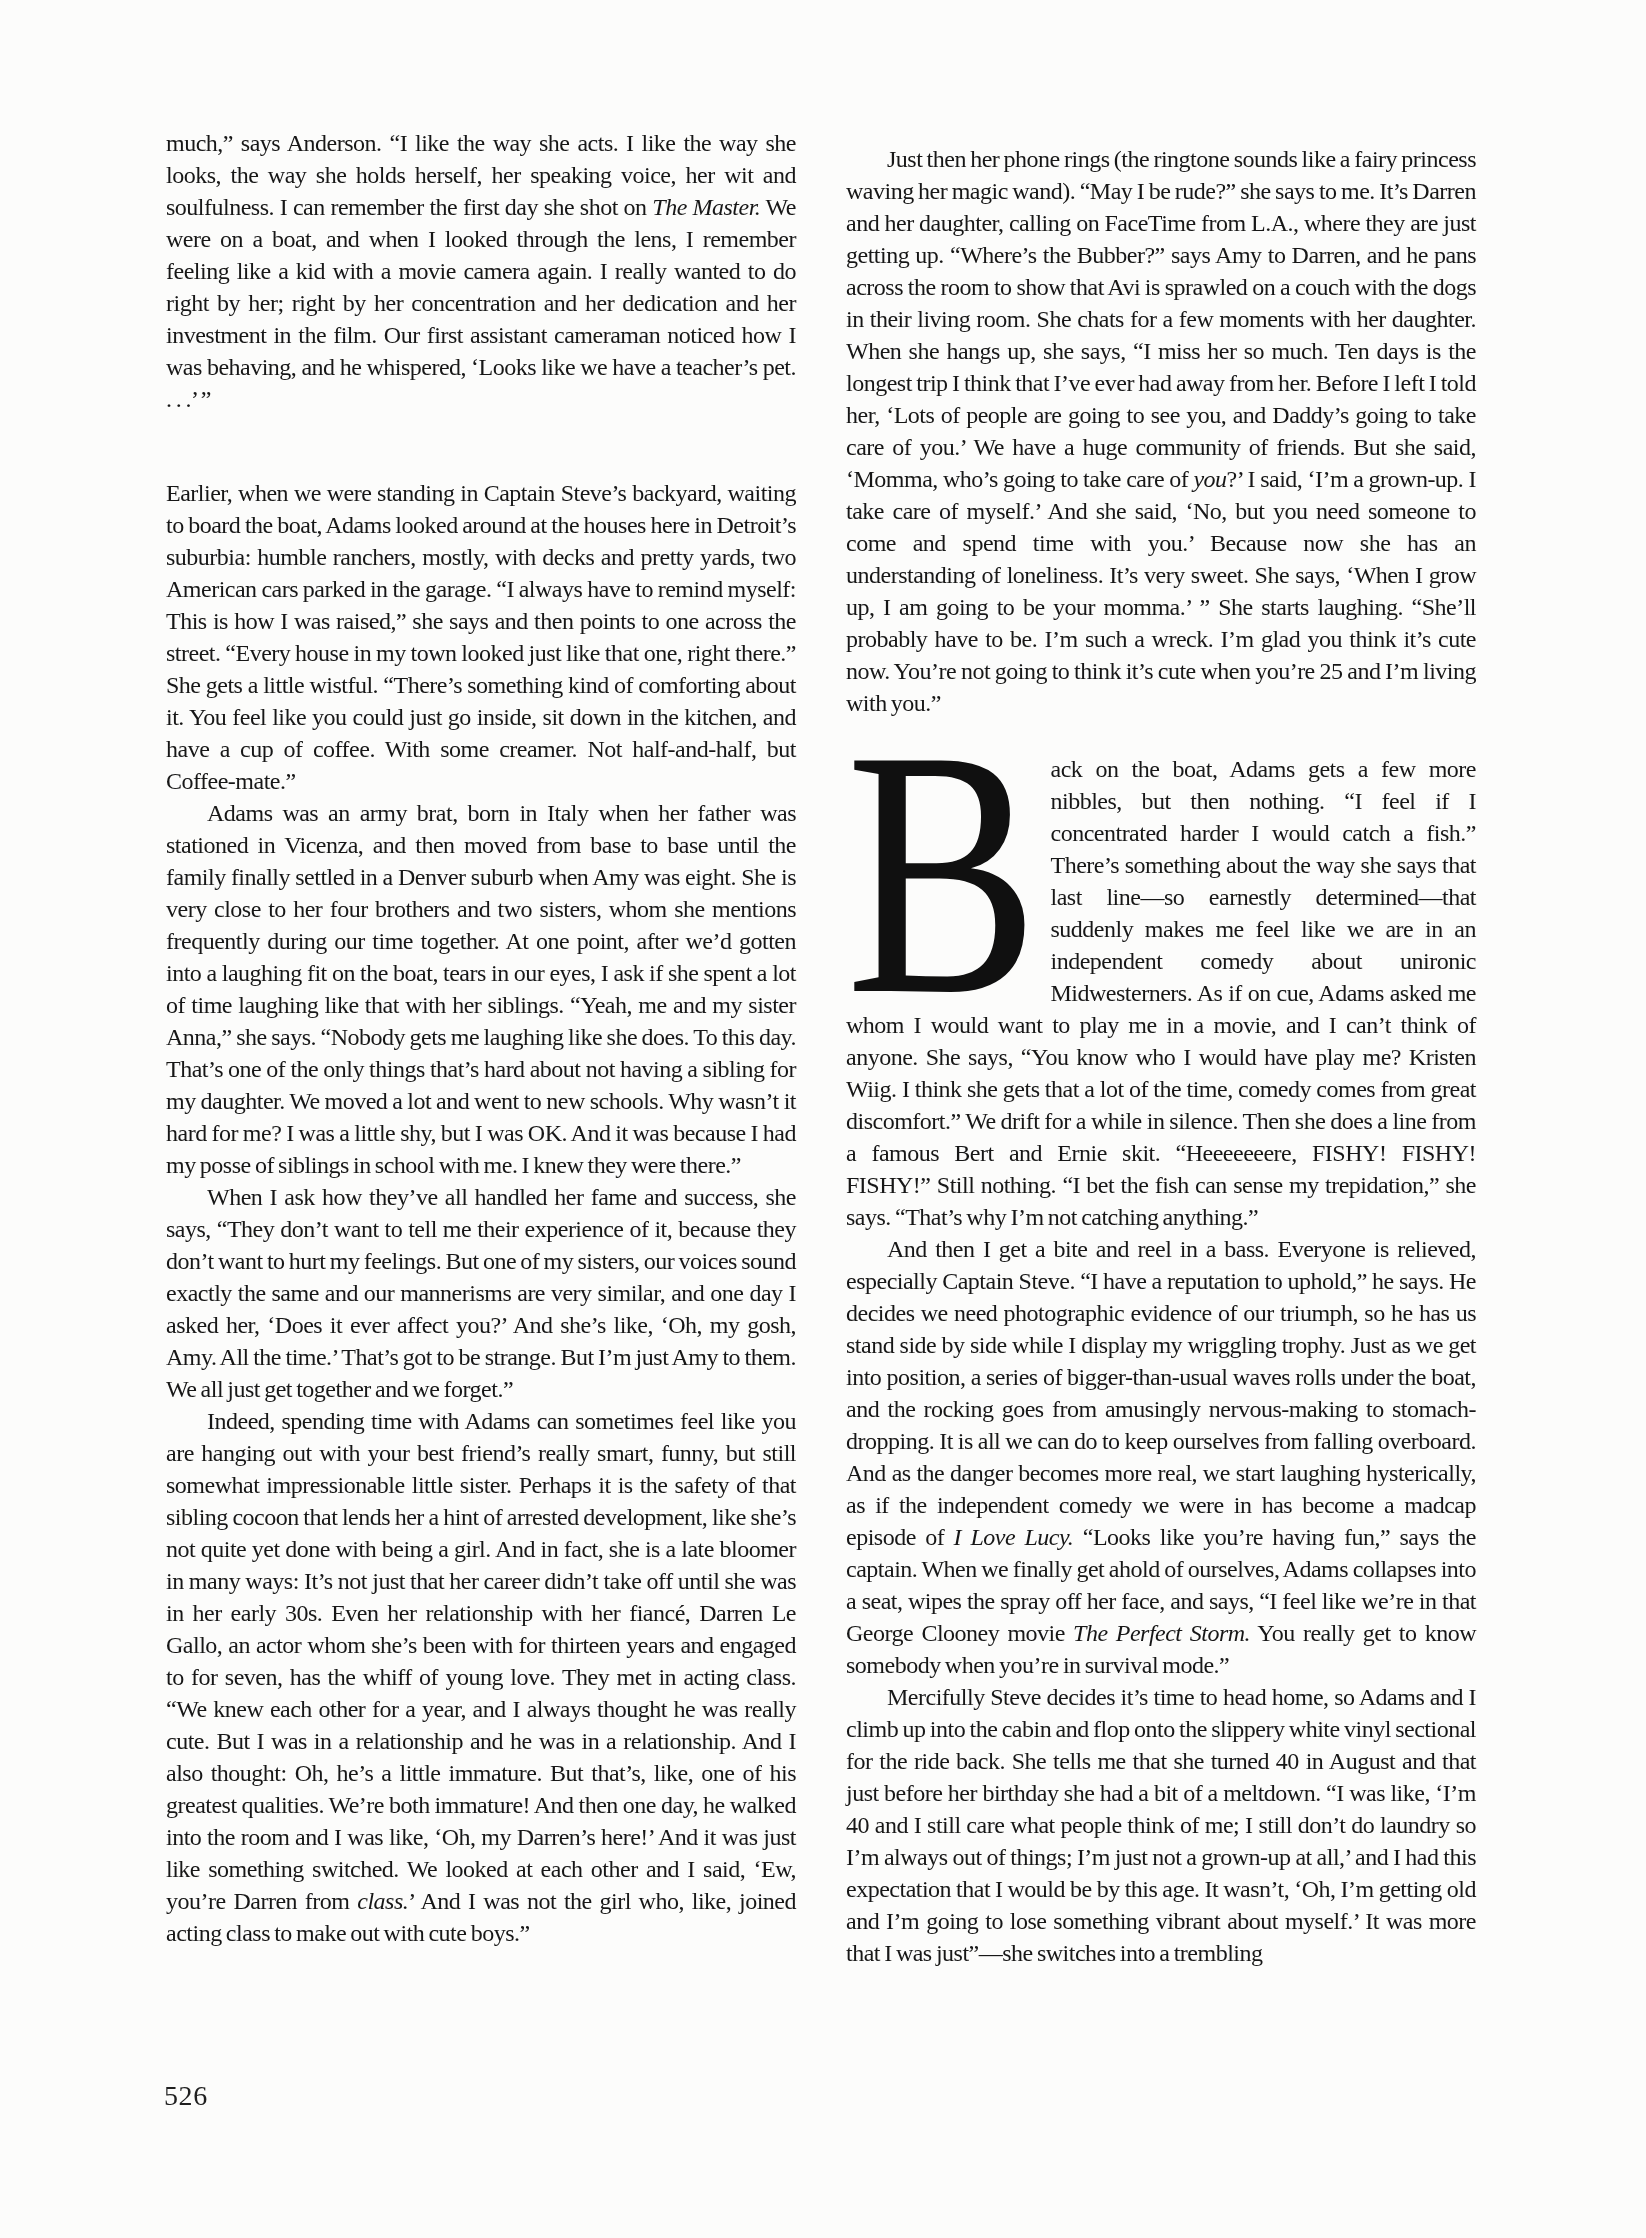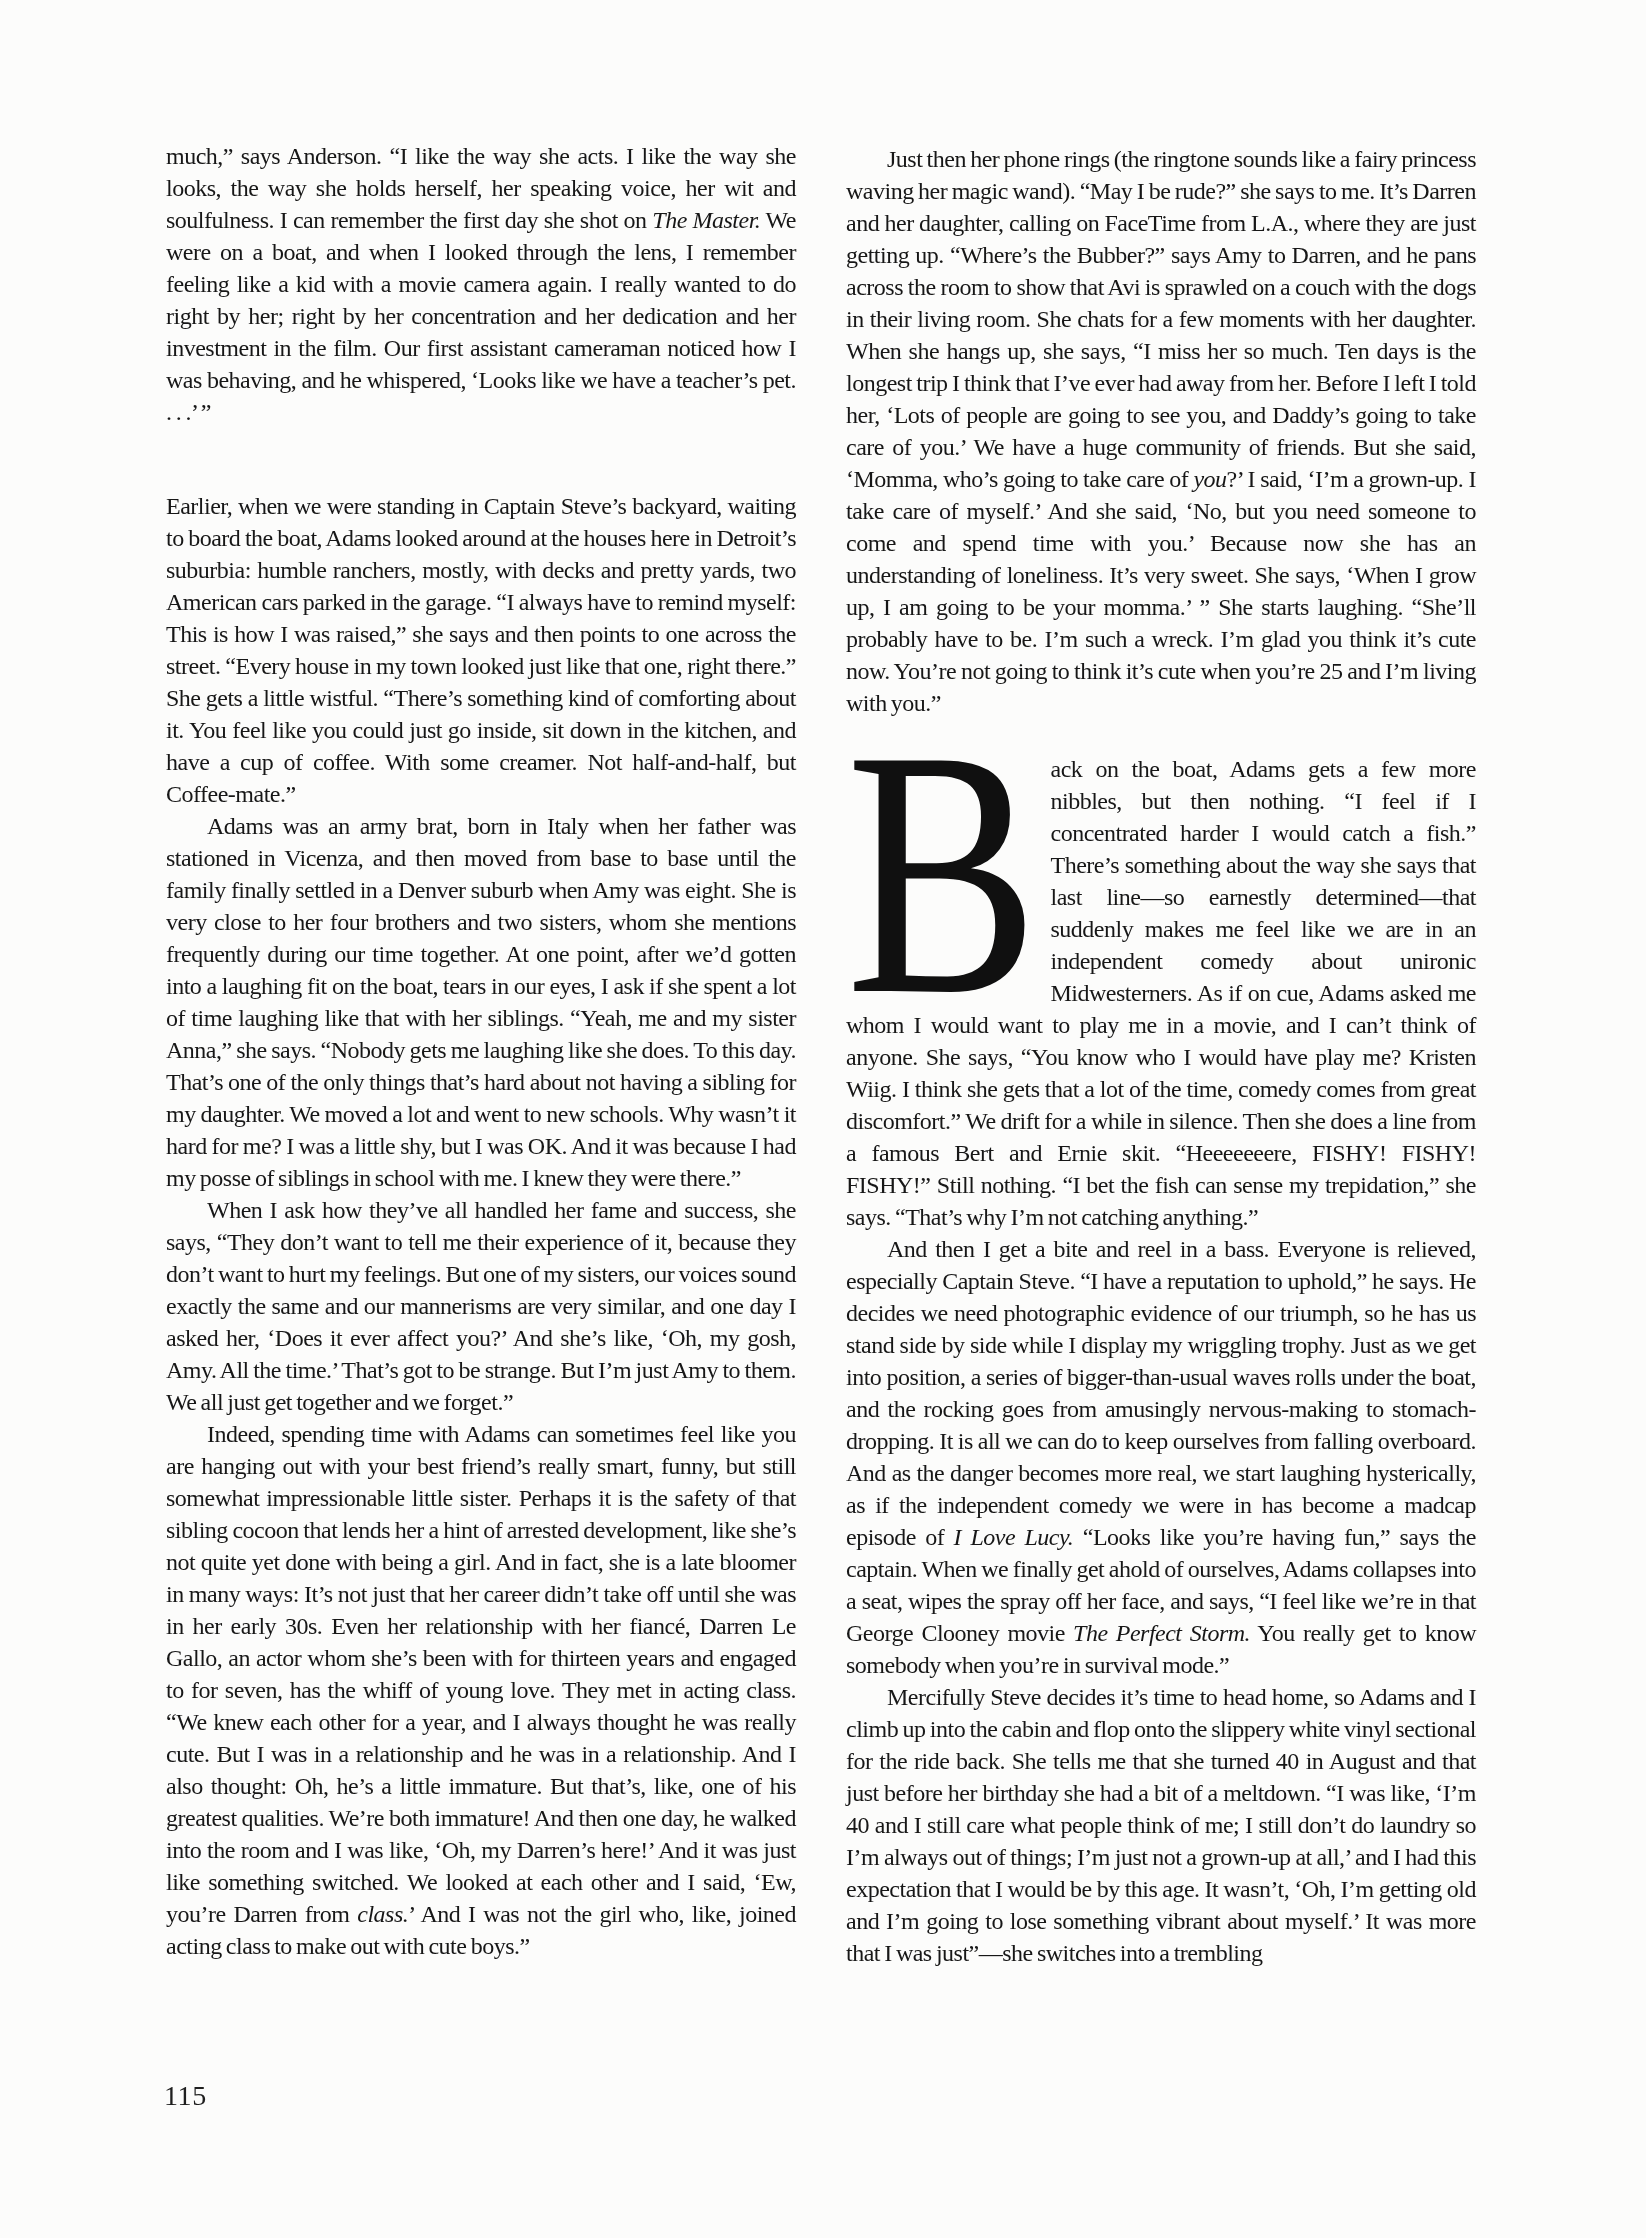--- a/index.html
+++ b/index.html
@@ -5,21 +5,21 @@
   html, body { margin: 0; padding: 0; }
   body {
     width: 1646px; height: 2239px;
     position: relative;
     background: #fcfcfb;
     overflow: hidden;
     font-family: "Liberation Serif", "DejaVu Serif", serif;
   }
   .page { position: absolute; inset: 0; }
   .column { position: absolute; top: 127px; width: 630px; }
-  .column-left  { left: 166px; margin-top: 13px; }
+  .column-left  { left: 166px; }
   .column-right { left: 846px; margin-top: 16px; }
   .para {
     margin: 0;
     font-size: 24px;
     line-height: 32px;
     letter-spacing: -0.5px;
     word-spacing: -1.3px;
     text-align: justify;
     color: #171717;
   }
@@ -63,15 +63,15 @@
       </section>
     <section class="column column-right">
         <p class="para indent"><span>Just then her phone rings (the ringtone sounds like a fairy princess waving her magic wand). “May I be rude?” she says to me. It’s Darren and her daughter, calling on FaceTime from L.A., where they are just getting up. “Where’s the Bubber?” says Amy to Darren, and he pans across the room to show that Avi is sprawled on a couch with the dogs in their living room. She chats for a few moments with her daughter. When she hangs up, she says, “I miss her so much. Ten days is the longest trip I think that I’ve ever had away from her. Before I left I told her, ‘Lots of people are going to see you, and Daddy’s going to take care of you.’ We have a huge community of friends. But she said, ‘Momma, who’s going to take care of </span><em>you</em><span>?’ I said, ‘I’m a grown-up. I take care of myself.’ And she said, ‘No, but you need someone to come and spend time with you.’ Because now she has an understanding of loneliness. It’s very sweet. She says, ‘When I grow up, I am going to be your momma.’ ” She starts laughing. “She’ll probably have to be. I’m such a wreck. I’m glad you think it’s cute now. You’re not going to think it’s cute when you’re 25 and I’m living with you.”</span></p>
         <p class="para drop"><span class="dropcap">
             <span>B</span>
           </span><span>ack on the boat, Adams gets a few more nibbles, but then nothing. “I feel if I concentrated harder I would catch a fish.” There’s something about the way she says that last line—so earnestly determined—that suddenly makes me feel like we are in an independent comedy about unironic Midwesterners. As if on cue, Adams asked me whom I would want to play me in a movie, and I can’t think of anyone. She says, “You know who I would have play me? Kristen Wiig. I think she gets that a lot of the time, comedy comes from great discomfort.” We drift for a while in silence. Then she does a line from a famous Bert and Ernie skit. “Heeeeeeere, FISHY! FISHY! FISHY!” Still nothing. “I bet the fish can sense my trepidation,” she says. “That’s why I’m not catching anything.”</span></p>
         <p class="para indent"><span>And then I get a bite and reel in a bass. Everyone is relieved, especially Captain Steve. “I have a reputation to uphold,” he says. He decides we need photographic evidence of our triumph, so he has us stand side by side while I display my wriggling trophy. Just as we get into position, a series of bigger-than-usual waves rolls under the boat, and the rocking goes from amusingly nervous-making to stomach-dropping. It is all we can do to keep ourselves from falling overboard. And as the danger becomes more real, we start laughing hysterically, as if the independent comedy we were in has become a madcap episode of </span><em>I Love Lucy.</em><span> “Looks like you’re having fun,” says the captain. When we finally get ahold of ourselves, Adams collapses into a seat, wipes the spray off her face, and says, “I feel like we’re in that George Clooney movie </span><em>The Perfect Storm.</em><span> You really get to know somebody when you’re in survival mode.”</span></p>
         <p class="para indent"><span>Mercifully Steve decides it’s time to head home, so Adams and I climb up into the cabin and flop onto the slippery white vinyl sectional for the ride back. She tells me that she turned 40 in August and that just before her birthday she had a bit of a meltdown. “I was like, ‘I’m 40 and I still care what people think of me; I still don’t do laundry so I’m always out of things; I’m just not a grown-up at all,’ and I had this expectation that I would be by this age. It wasn’t, ‘Oh, I’m getting old and I’m going to lose something vibrant about myself.’ It was more that I was just”—she switches into a trembling</span></p>
       </section>
   </main>
-  <span class="page-number">115</span>
+  <span class="page-number">526</span>
 </div>
 
 
 </body></html>

